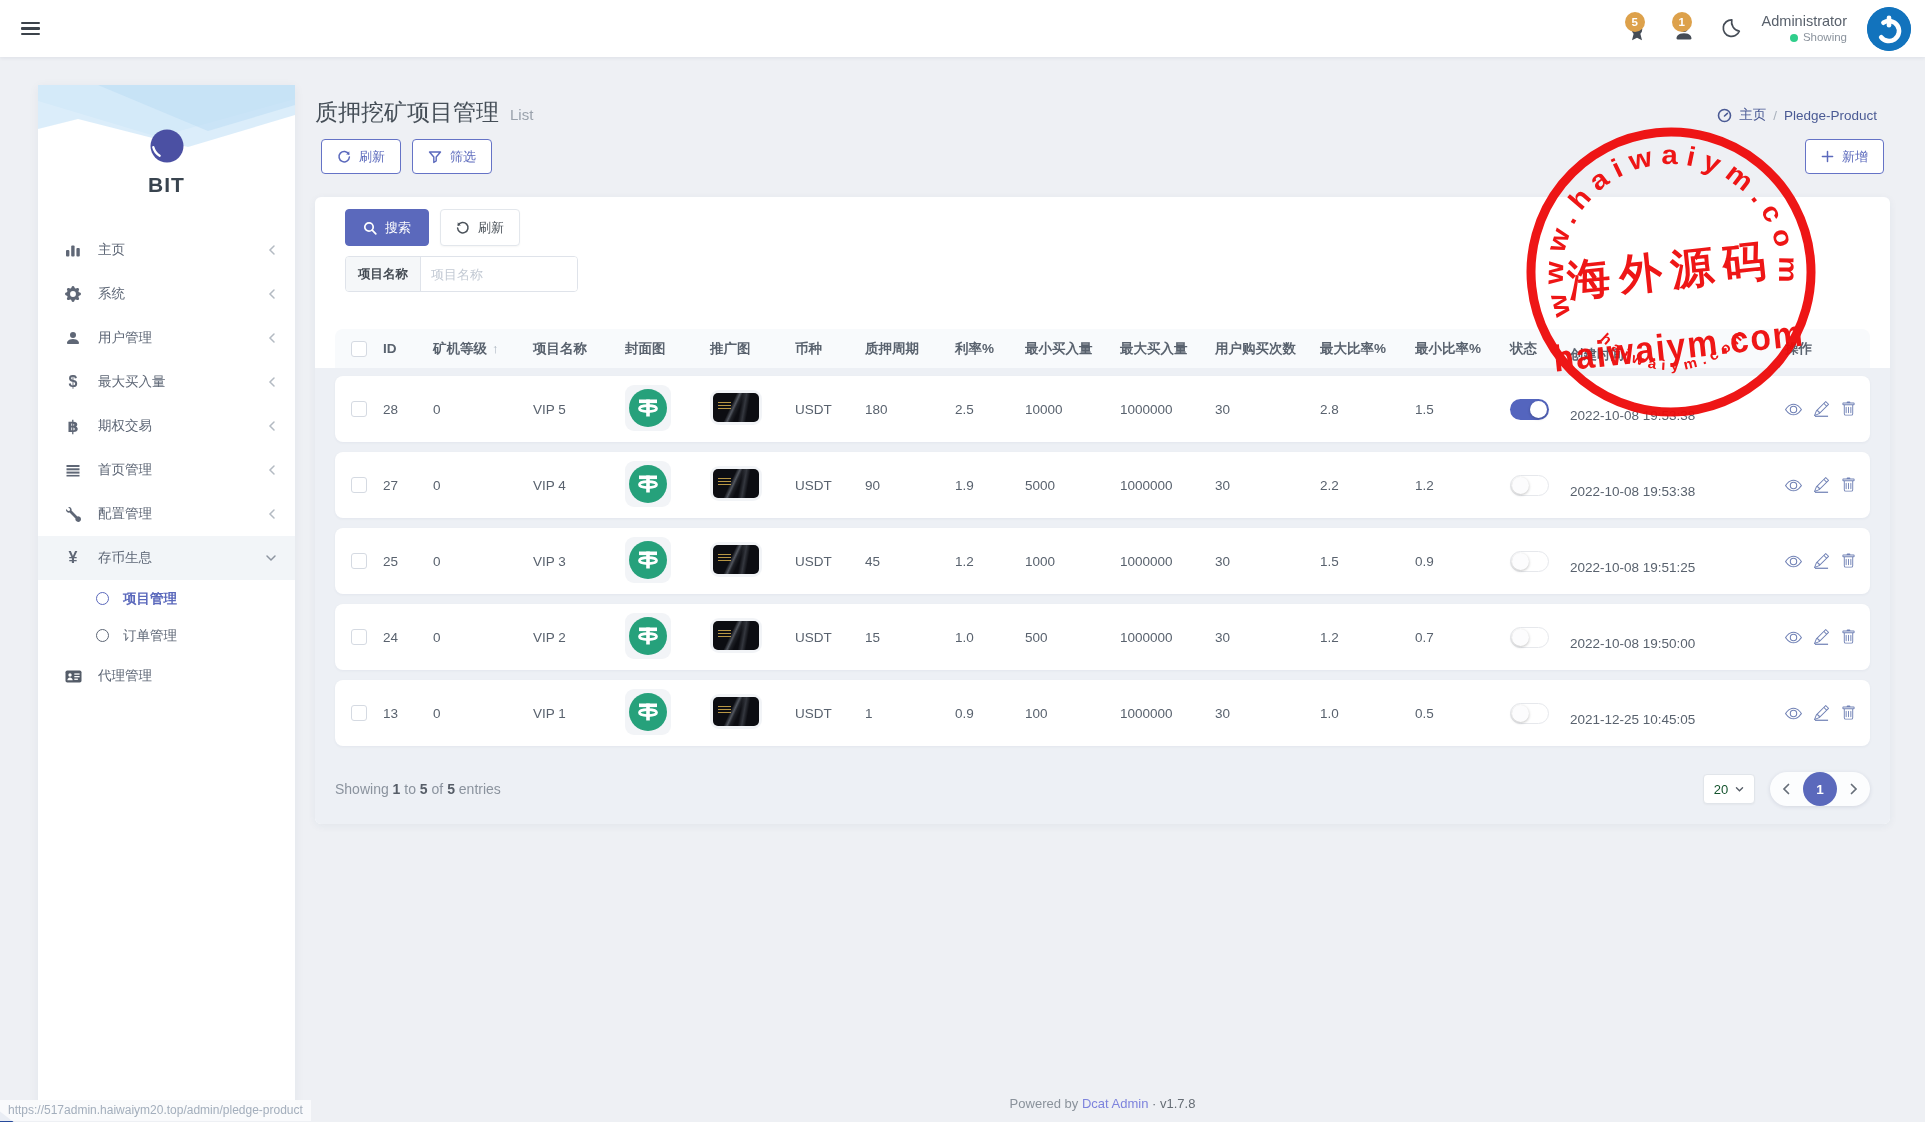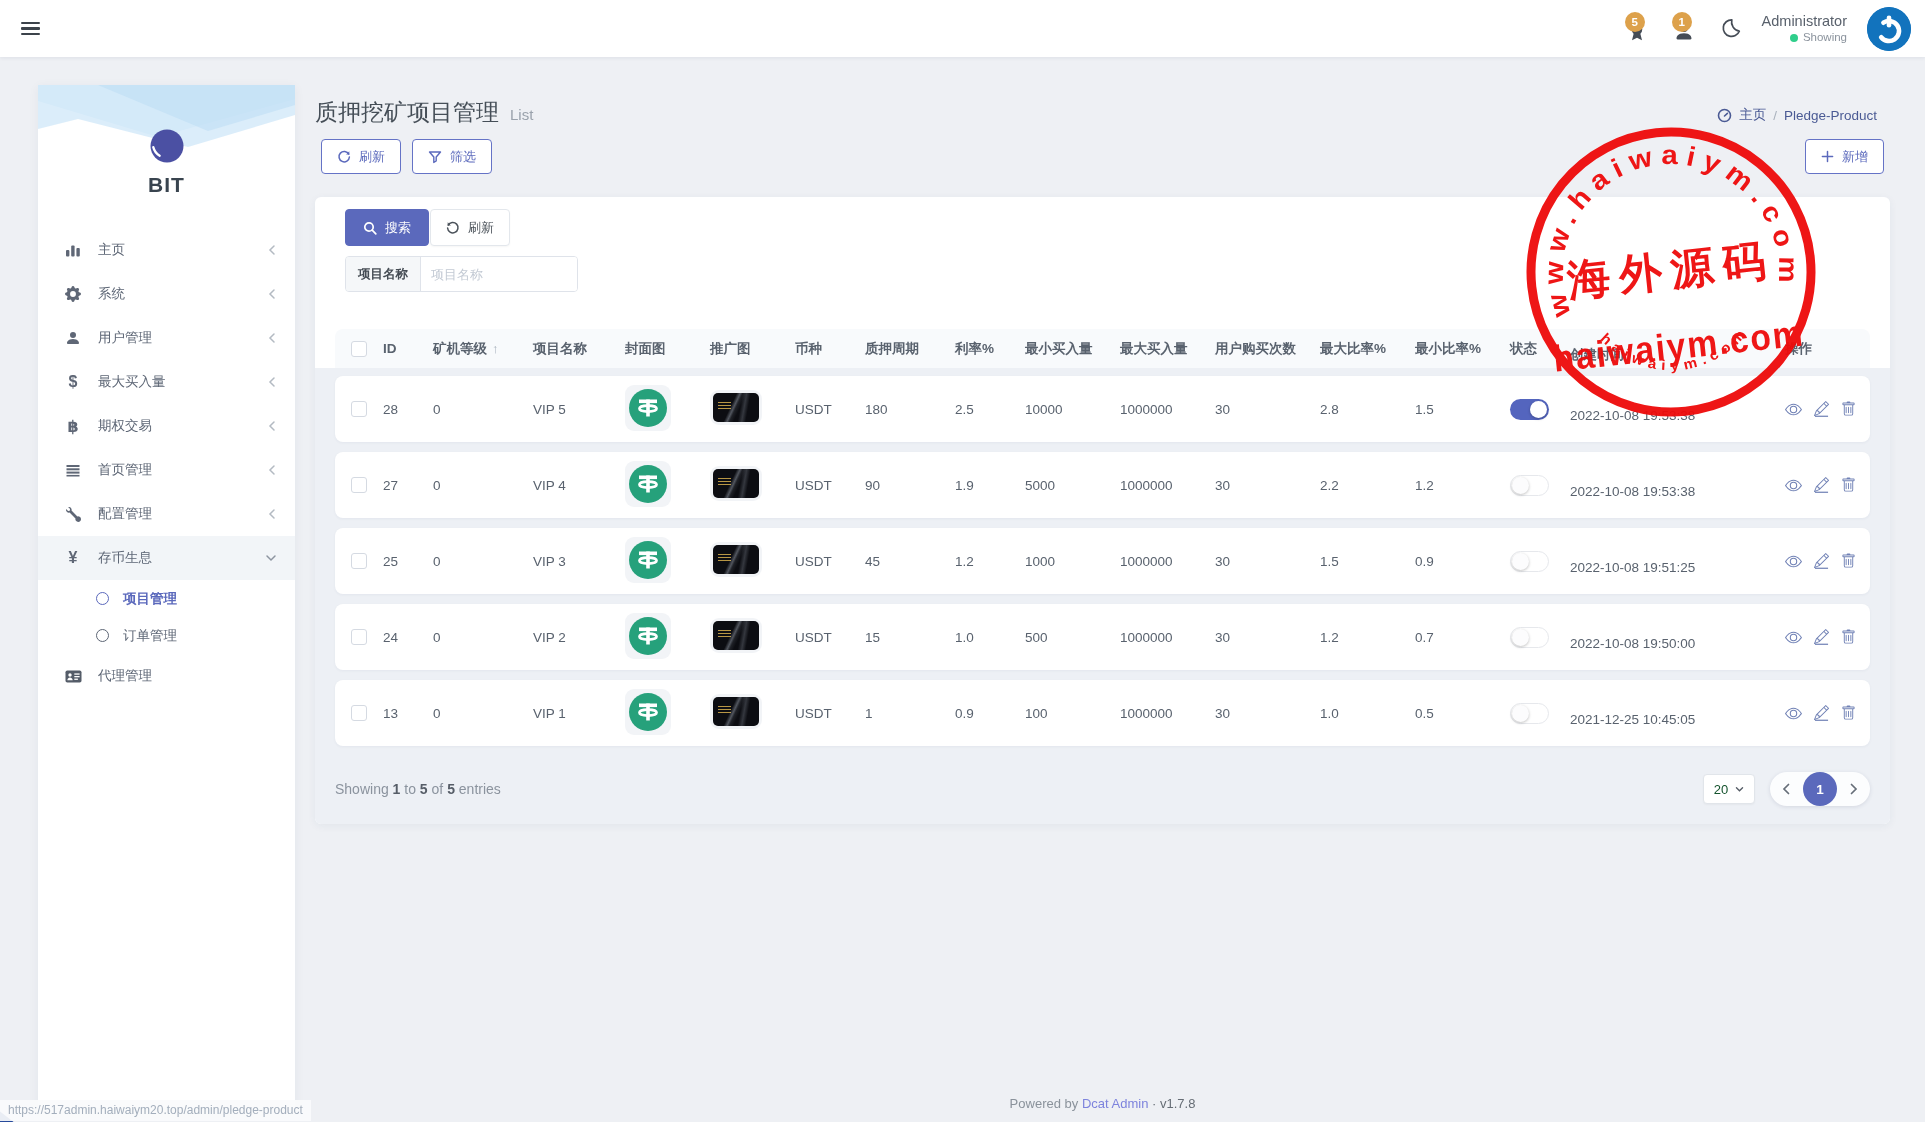--- a/index.html
+++ b/index.html
@@ -60,21 +60,21 @@
   .crumb-sep { color:#aab2bd; }
 
   .btn-row { position:absolute; top:54px; left:6px; display:flex; gap:11px; }
   .btn-outline { height:35px; padding:0 15px; background:#fff; border:1px solid #6573c6; border-radius:4px;
     color:#5b69bc; font-size:13px; display:inline-flex; align-items:center; gap:8px; cursor:pointer; }
   .btn-add { position:absolute; top:54px; right:6px; }
 
   .card { position:absolute; top:112px; left:0; width:1575px; height:627px; background:#fff;
     border-radius:6px; box-shadow:0 2px 8px rgba(40,60,110,.06); overflow:hidden; }
   .card-toolbar { padding:12px 0 0 30px; }
-  .tb-btns { display:flex; gap:1px; }
+  .tb-btns { display:flex; gap:11px; }
   .btn-search { height:37px; padding:0 17px; background:#5b69bc; border:1px solid #5b69bc; border-radius:4px;
     color:#fff; font-size:13px; display:inline-flex; align-items:center; gap:8px; cursor:pointer; }
   .btn-reset { height:37px; padding:0 15px; background:#fff; border:1px solid #e3e7ec; border-radius:4px;
     color:#4b525a; font-size:13px; display:inline-flex; align-items:center; gap:8px; cursor:pointer;
     box-shadow:0 1px 2px rgba(0,0,0,.04); }
   .input-group { margin-top:10px; display:inline-flex; height:36px; width:233px;
     border:1px solid #dfe3ea; border-radius:4px; overflow:hidden; background:#fff; }
   .ig-label { background:#f5f7f9; border-right:1px solid #dfe3ea; display:flex; align-items:center;
     padding:0 12px; font-size:12.5px; color:#454c54; font-weight:bold; white-space:nowrap; }
   .ig-input { border:none; outline:none; flex:1; padding:0 10px; font-size:13px; color:#333; }

